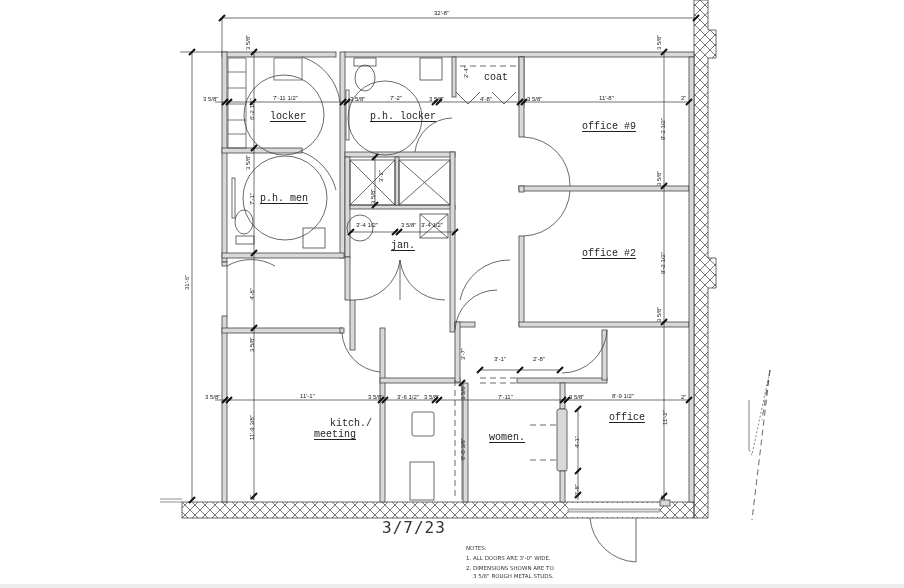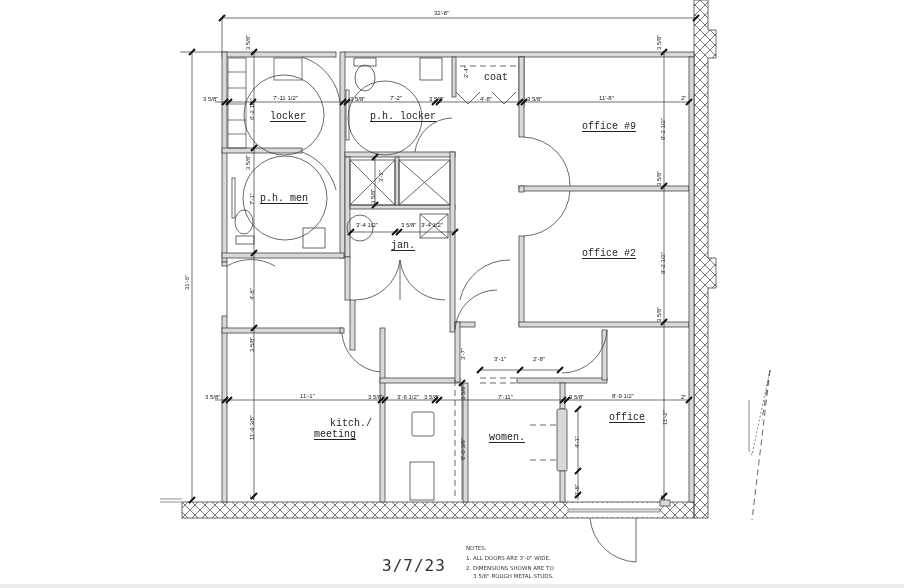--- a/index.html
+++ b/index.html
@@ -1,21 +1,21 @@
 <!DOCTYPE html>
 <html><head>
 <meta charset="utf-8">
 <style>
   html,body{margin:0;padding:0;background:#fff;}
   body{width:904px;height:588px;overflow:hidden;position:relative;font-family:"Liberation Sans",sans-serif;}
   #plan{position:absolute;left:0;top:0;width:904px;height:588px;}
   .room-label{position:absolute;font-size:10px;color:#222;text-decoration:underline;text-underline-offset:2px;white-space:nowrap;font-family:Liberation Mono, monospace;}
   .dim{position:absolute;font-size:6px;color:#222;white-space:nowrap;font-family:"Liberation Sans",sans-serif;line-height:1;}
   .dim.v{transform:rotate(-90deg);transform-origin:left top;}
-  .date{position:absolute;left:382px;top:556px;font-size:16px;color:#333;font-family:"DejaVu Sans Mono",monospace;letter-spacing:1px;}
+  .date{position:absolute;left:382px;top:518px;font-size:16px;color:#333;font-family:"DejaVu Sans Mono",monospace;letter-spacing:1px;}
   .notes{position:absolute;left:466px;top:544px;font-size:5.5px;color:#333;font-family:"DejaVu Sans",sans-serif;line-height:8px;}
   .notes .line{display:block;white-space:nowrap;}
   .notes .ind{padding-left:7px;}
   .bottom-strip{position:absolute;left:0;top:584px;width:904px;height:4px;background:#ececec;}
 </style>
 </head>
 <body>
 
 <svg id="plan" viewBox="0 0 904 588" xmlns="http://www.w3.org/2000/svg">
   <defs>

